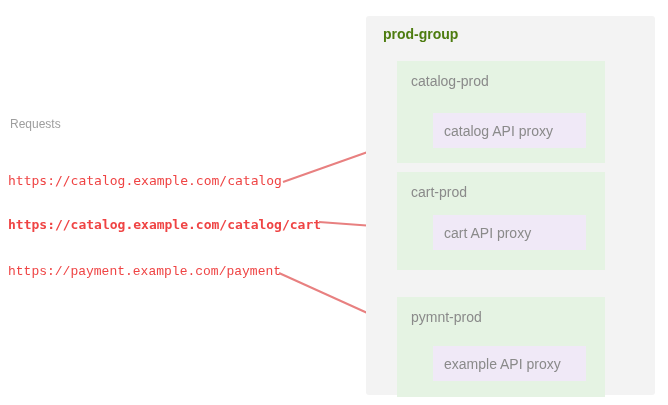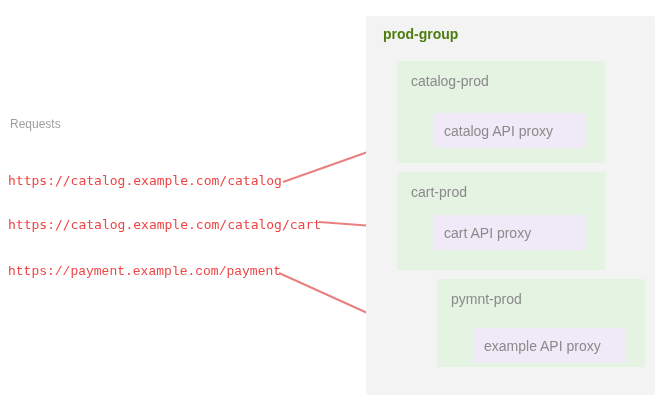--- a/index.html
+++ b/index.html
@@ -25,21 +25,21 @@
   .request-url {
     position: absolute;
     left: 8px;
     font-family: "DejaVu Sans Mono", "Liberation Mono", monospace;
     font-size: 13px;
     line-height: 16px;
     color: #ef4444;
     white-space: nowrap;
   }
   .url-1 { top: 173px; }
-  .url-2 { top: 217px; }
+  .url-2 { top: 217px; font-weight: bold; }
   .url-3 { top: 264px; font-family: Liberation Mono, monospace; }
 
   
   .arrows {
     position: absolute;
     left: 0;
     top: 0;
     width: 668px;
     height: 405px;
     pointer-events: none;
@@ -65,21 +65,21 @@
     color: #4d7c0f;
   }
   .env-box {
     position: absolute;
     left: 31px;
     width: 208px;
     background: #e5f3e3;
   }
   .env-1 { top: 45px;  height: 102px; }
   .env-2 { top: 156px; height: 98px; }
-  .env-3 { top: 263px; height: 88px; margin-left: 40px; }
+  .env-3 { top: 281px; height: 100px; }
   .env-title {
     position: absolute;
     left: 14px;
     top: 11px;
     font-size: 14px;
     line-height: 18px;
     color: #8a8a8a;
   }
   .proxy-box {
     position: absolute;

